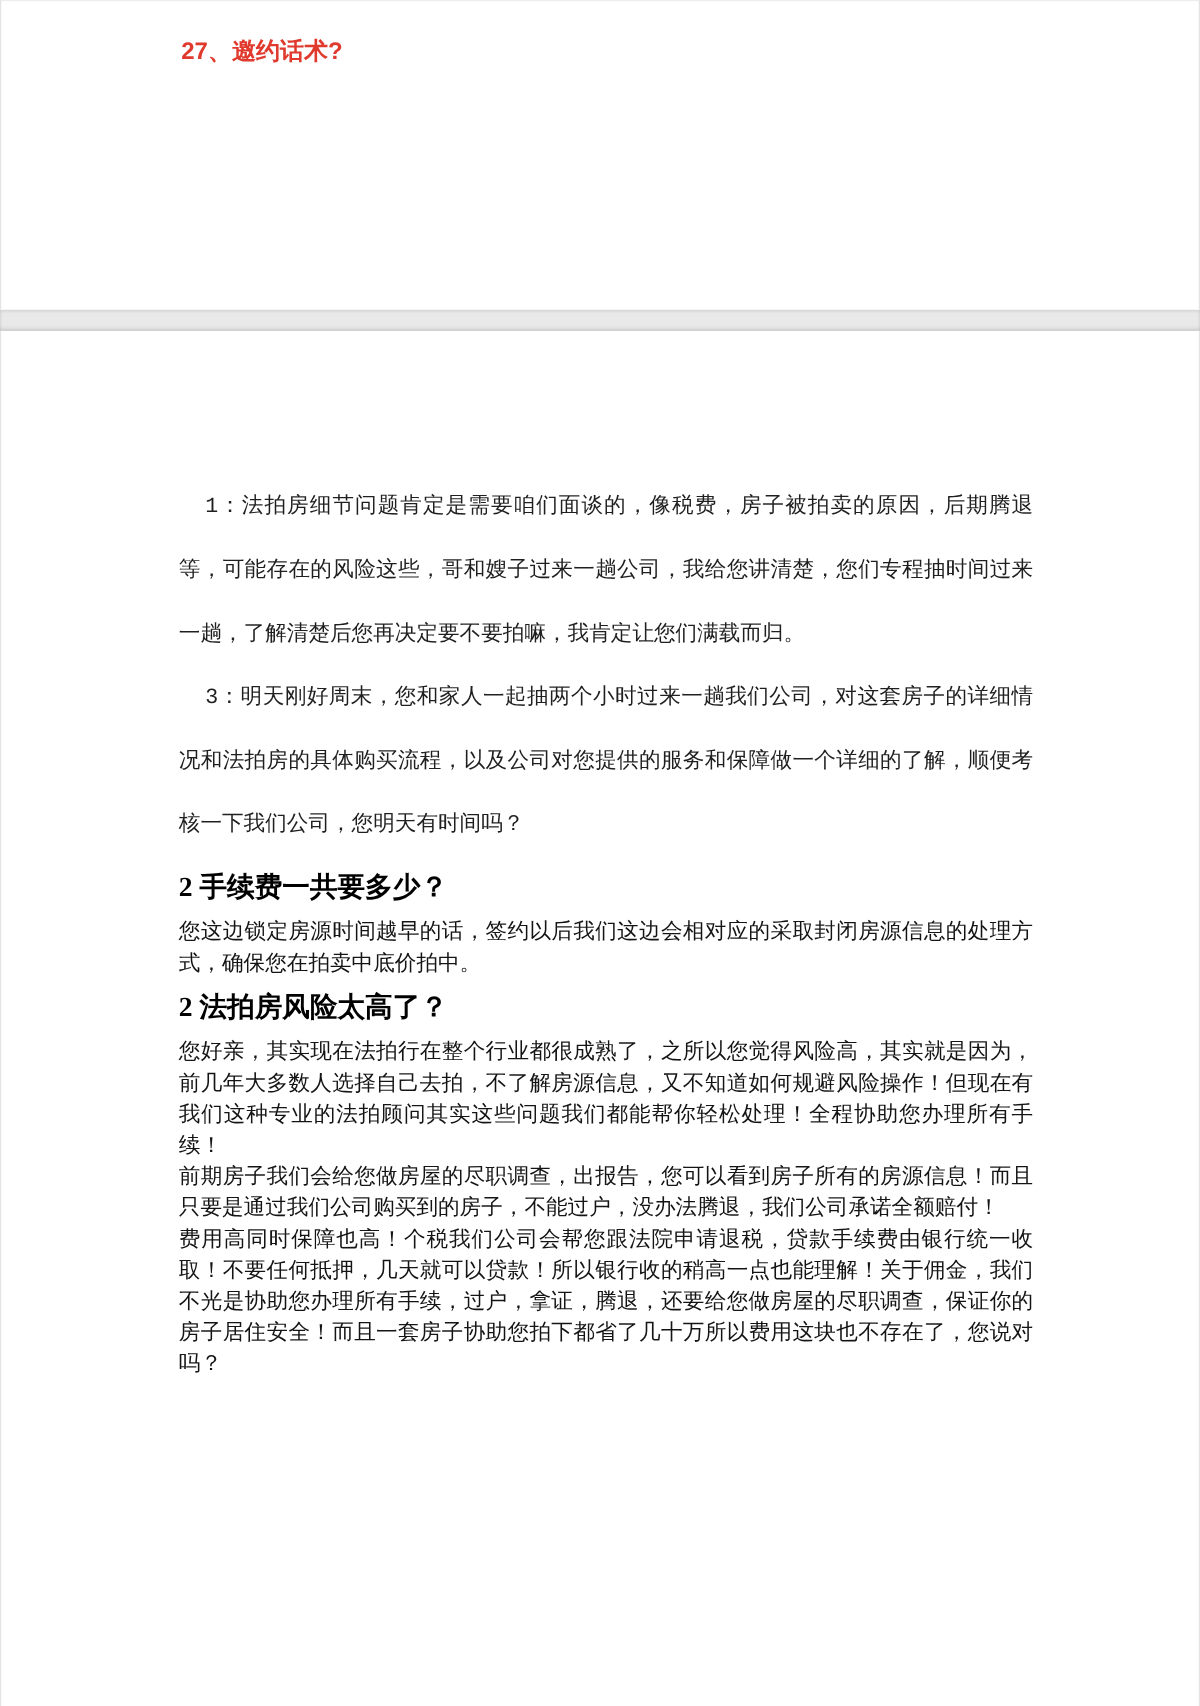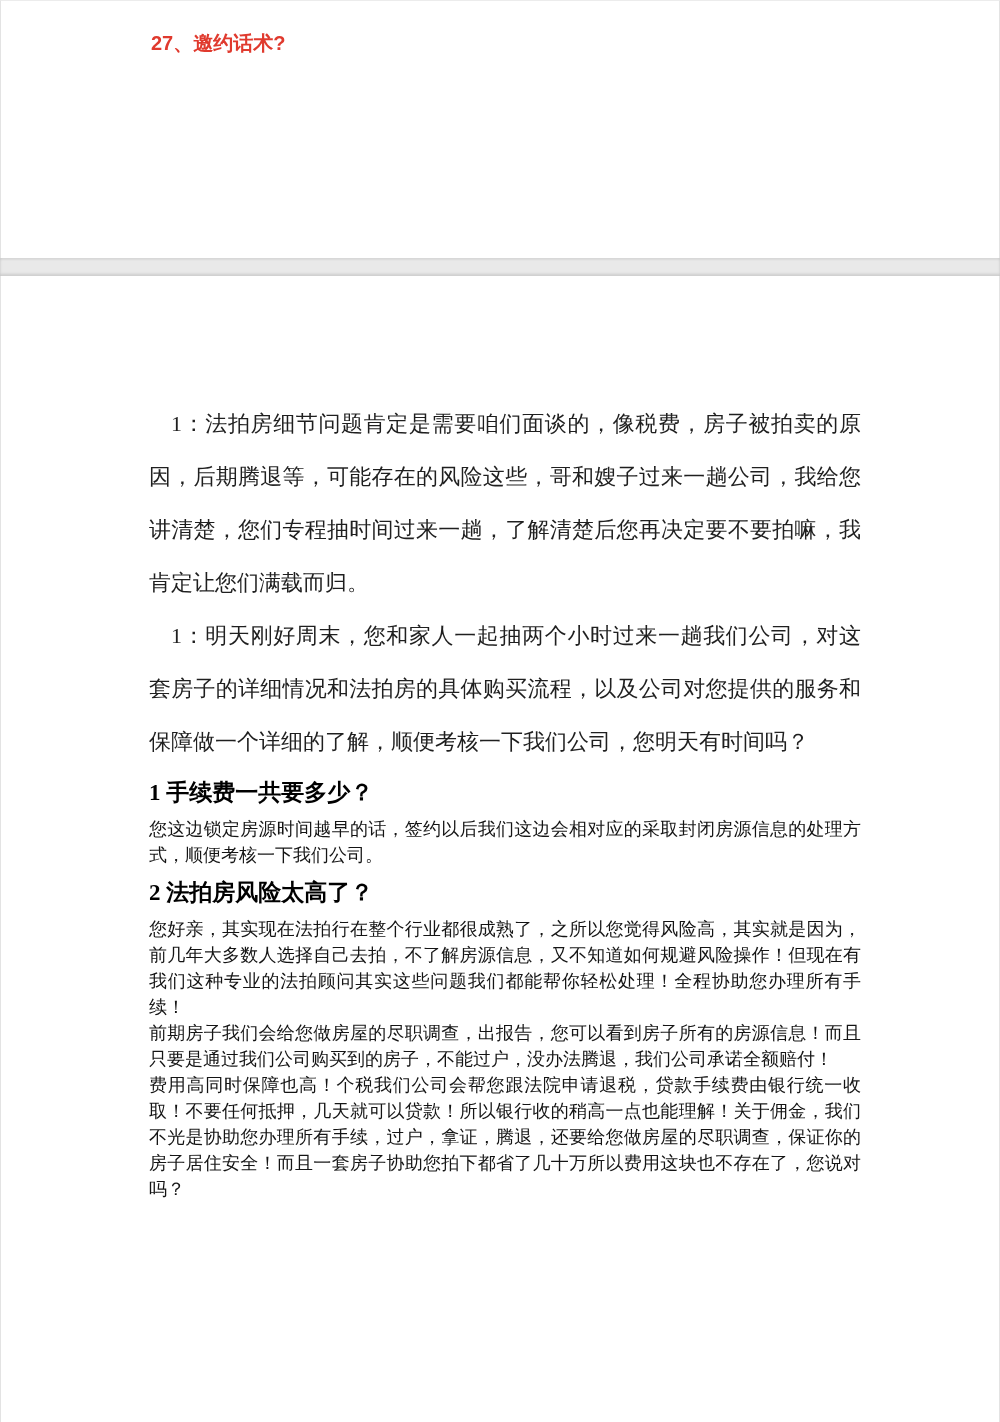--- a/index.html
+++ b/index.html
@@ -32,24 +32,24 @@
     font-weight:bold; color:var(--red);
     font-family:"Liberation Sans","DejaVu Sans",sans-serif;
   }
 
   .content {
     margin-left:148px; width:712px;
     padding-top:121px;
   }
   .dialog p {
     margin:0;
-    font-size:22px; line-height:53px;
+    font-size:18px; line-height:53px;
     text-align:justify; text-indent:22px;
     color:#1f1f1f;
-    font-family:Liberation Serif, serif;
+    font-family:Liberation Mono, monospace;
   }
   .qa-section .section-title {
     margin:10px 0 8px;
     font-size:23px; line-height:30px;
     font-weight:700; color:#000;
     font-family:"Liberation Serif","DejaVu Serif",serif;
   }
   .qa-section p {
     margin:0;
     font-size:18px; line-height:26px;
@@ -64,29 +64,29 @@
   <h1 class="question-heading">27、邀约话术?</h1>
 </div>
 
 <div id="page-break"></div>
 
 <div class="page" id="page2">
   <div class="content">
 
     <div class="dialog">
       <p>1：法拍房细节问题肯定是需要咱们面谈的，像税费，房子被拍卖的原因，后期腾退等，可能存在的风险这些，哥和嫂子过来一趟公司，我给您讲清楚，您们专程抽时间过来一趟，了解清楚后您再决定要不要拍嘛，我肯定让您们满载而归。</p>
-      <p>1：明天刚好周末，您和家人一起抽两个小时过来一趟我们公司，对这套房子的详细情况和法拍房的具体购买流程，以及公司对您提供的服务和保障做一个详细的了解，顺便考核一下我们公司，您明天有时间吗？</p>
+      <p>3：明天刚好周末，您和家人一起抽两个小时过来一趟我们公司，对这套房子的详细情况和法拍房的具体购买流程，以及公司对您提供的服务和保障做一个详细的了解，顺便考核一下我们公司，您明天有时间吗？</p>
     </div>
 
     <div class="qa-section">
-      <h2 class="section-title">1 手续费一共要多少？</h2>
+      <h2 class="section-title">2 手续费一共要多少？</h2>
     </div>
 
     <div class="qa-section">
-      <p>您这边锁定房源时间越早的话，签约以后我们这边会相对应的采取封闭房源信息的处理方式，顺便考核一下我们公司。</p>
+      <p>您这边锁定房源时间越早的话，签约以后我们这边会相对应的采取封闭房源信息的处理方式，确保您在拍卖中底价拍中。</p>
     </div>
 
     <div class="qa-section">
       <h2 class="section-title">2 法拍房风险太高了？</h2>
       <p>您好亲，其实现在法拍行在整个行业都很成熟了，之所以您觉得风险高，其实就是因为，前几年大多数人选择自己去拍，不了解房源信息，又不知道如何规避风险操作！但现在有我们这种专业的法拍顾问其实这些问题我们都能帮你轻松处理！全程协助您办理所有手续！</p>
       <p>前期房子我们会给您做房屋的尽职调查，出报告，您可以看到房子所有的房源信息！而且只要是通过我们公司购买到的房子，不能过户，没办法腾退，我们公司承诺全额赔付！</p>
     </div>
 
     <div class="qa-section">
       <p>费用高同时保障也高！个税我们公司会帮您跟法院申请退税，贷款手续费由银行统一收取！不要任何抵押，几天就可以贷款！所以银行收的稍高一点也能理解！关于佣金，我们不光是协助您办理所有手续，过户，拿证，腾退，还要给您做房屋的尽职调查，保证你的房子居住安全！而且一套房子协助您拍下都省了几十万所以费用这块也不存在了，您说对吗？</p>

